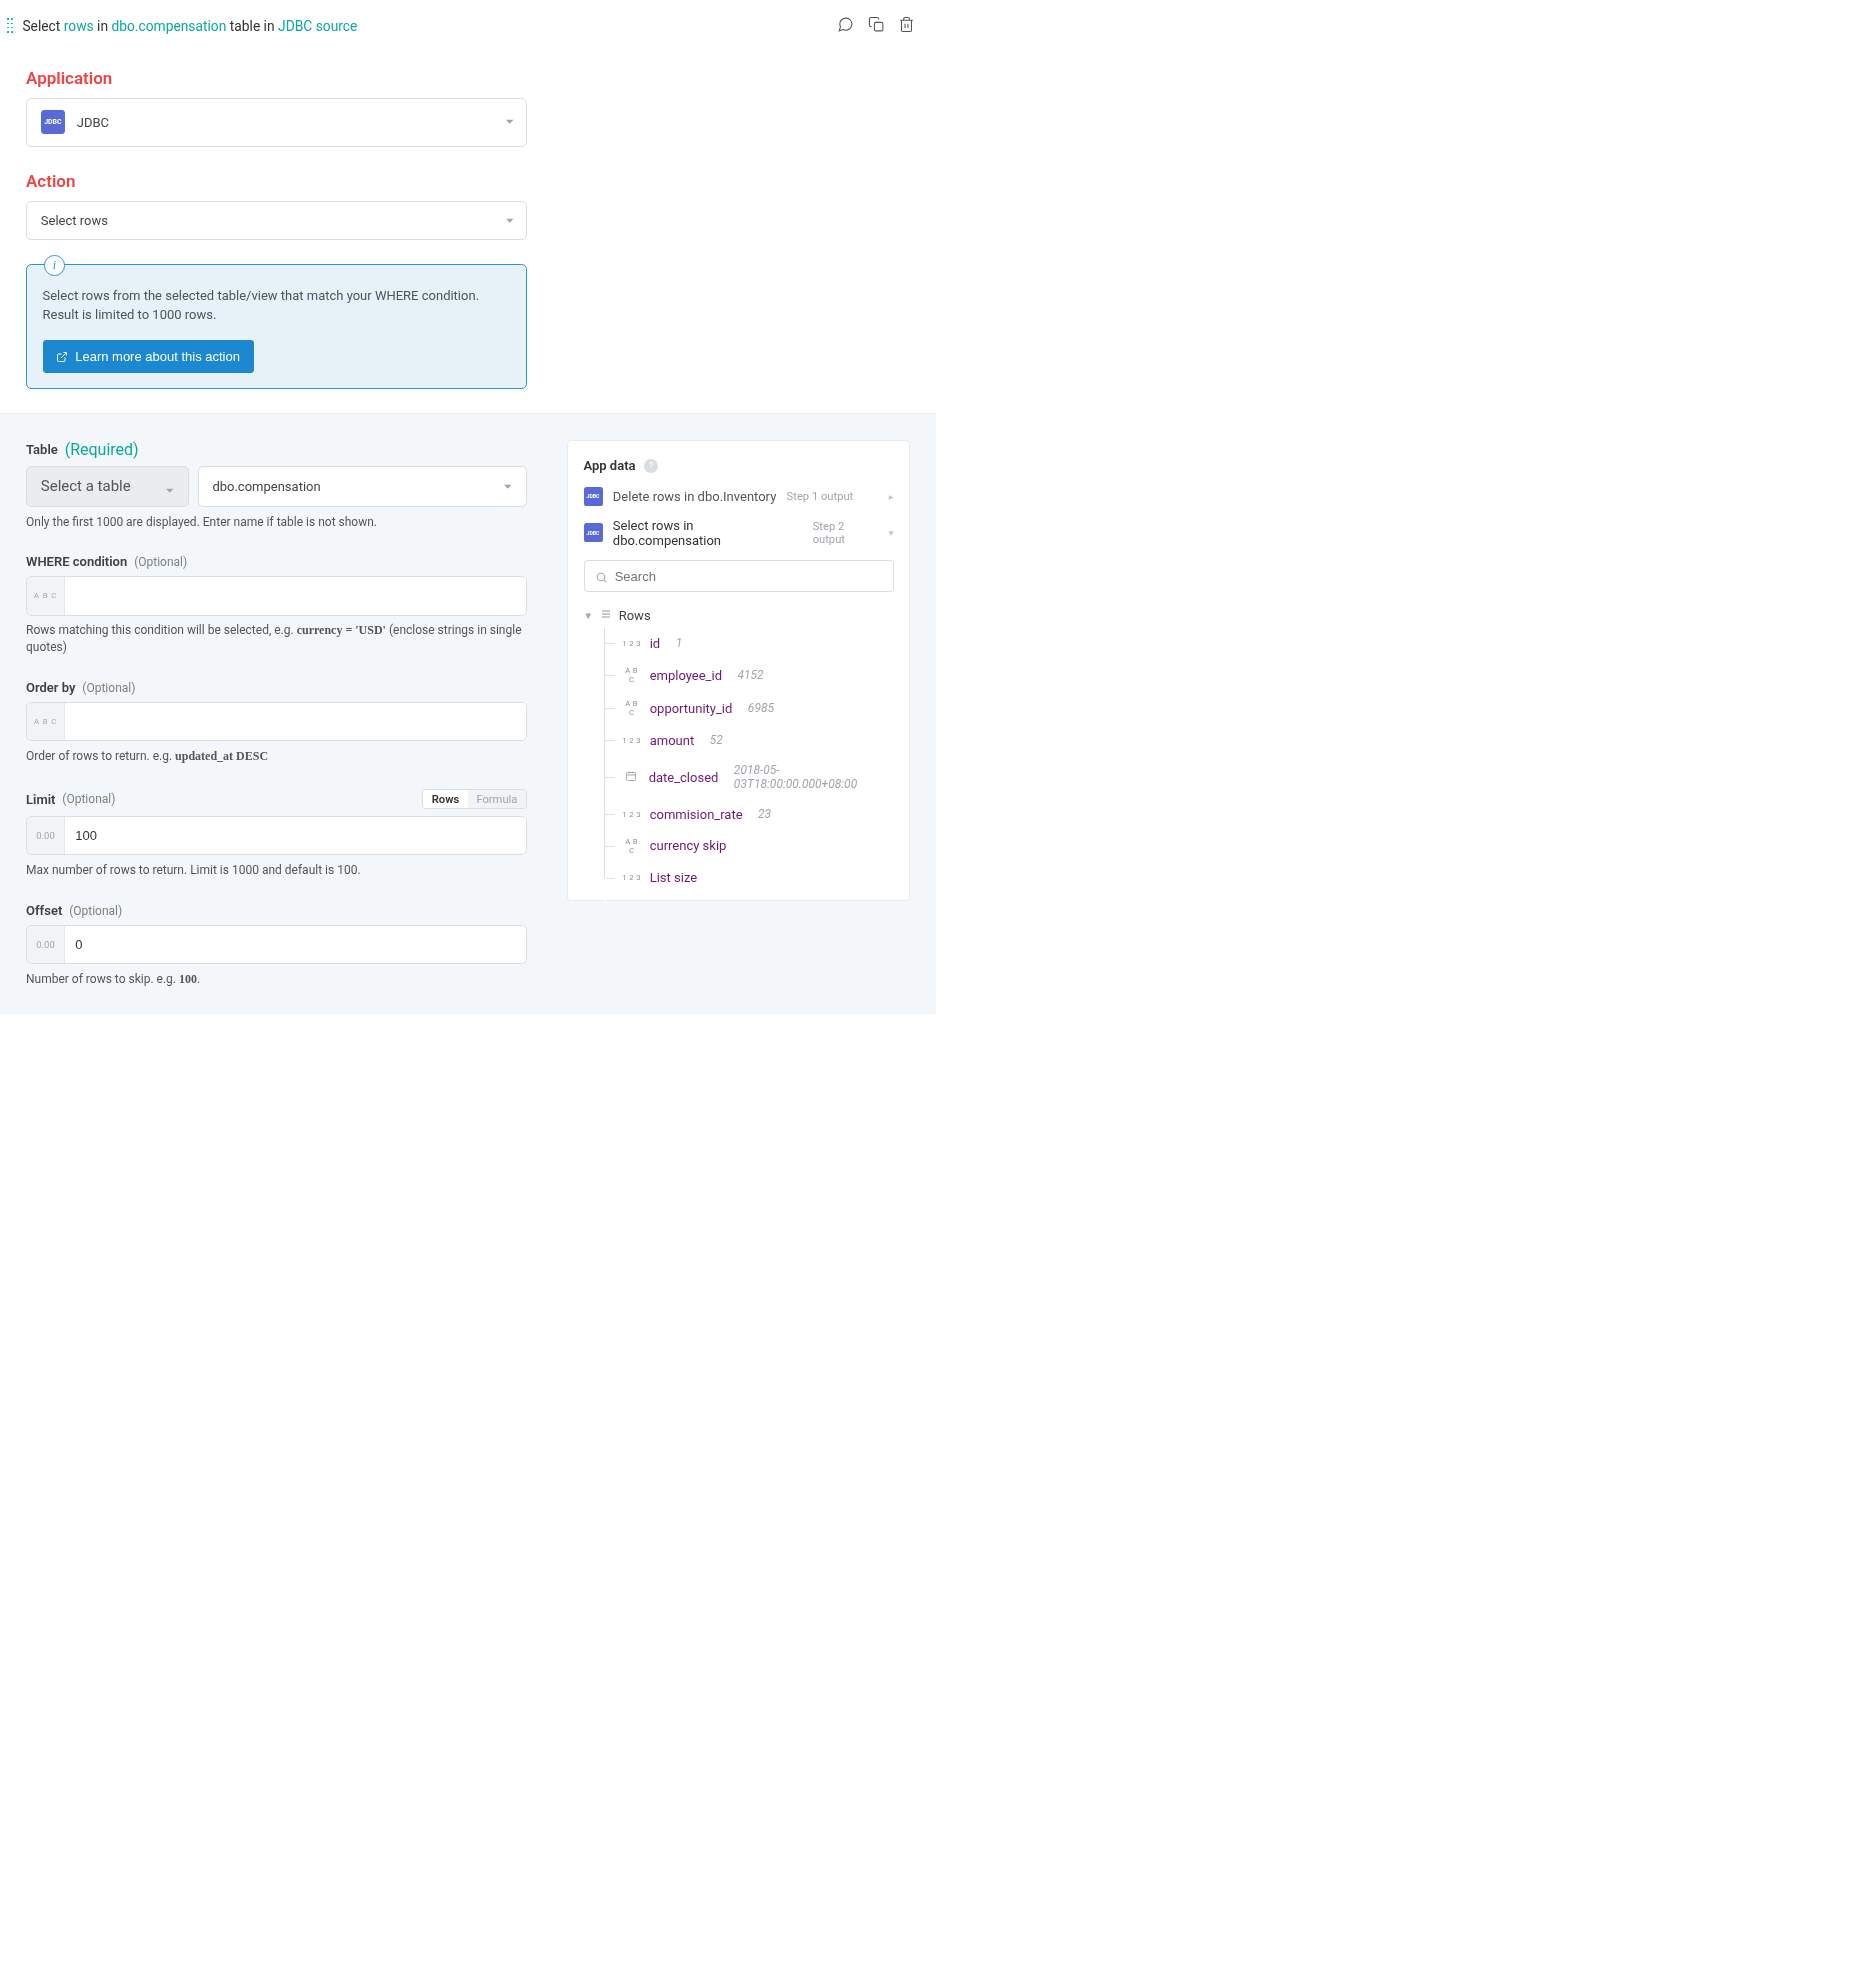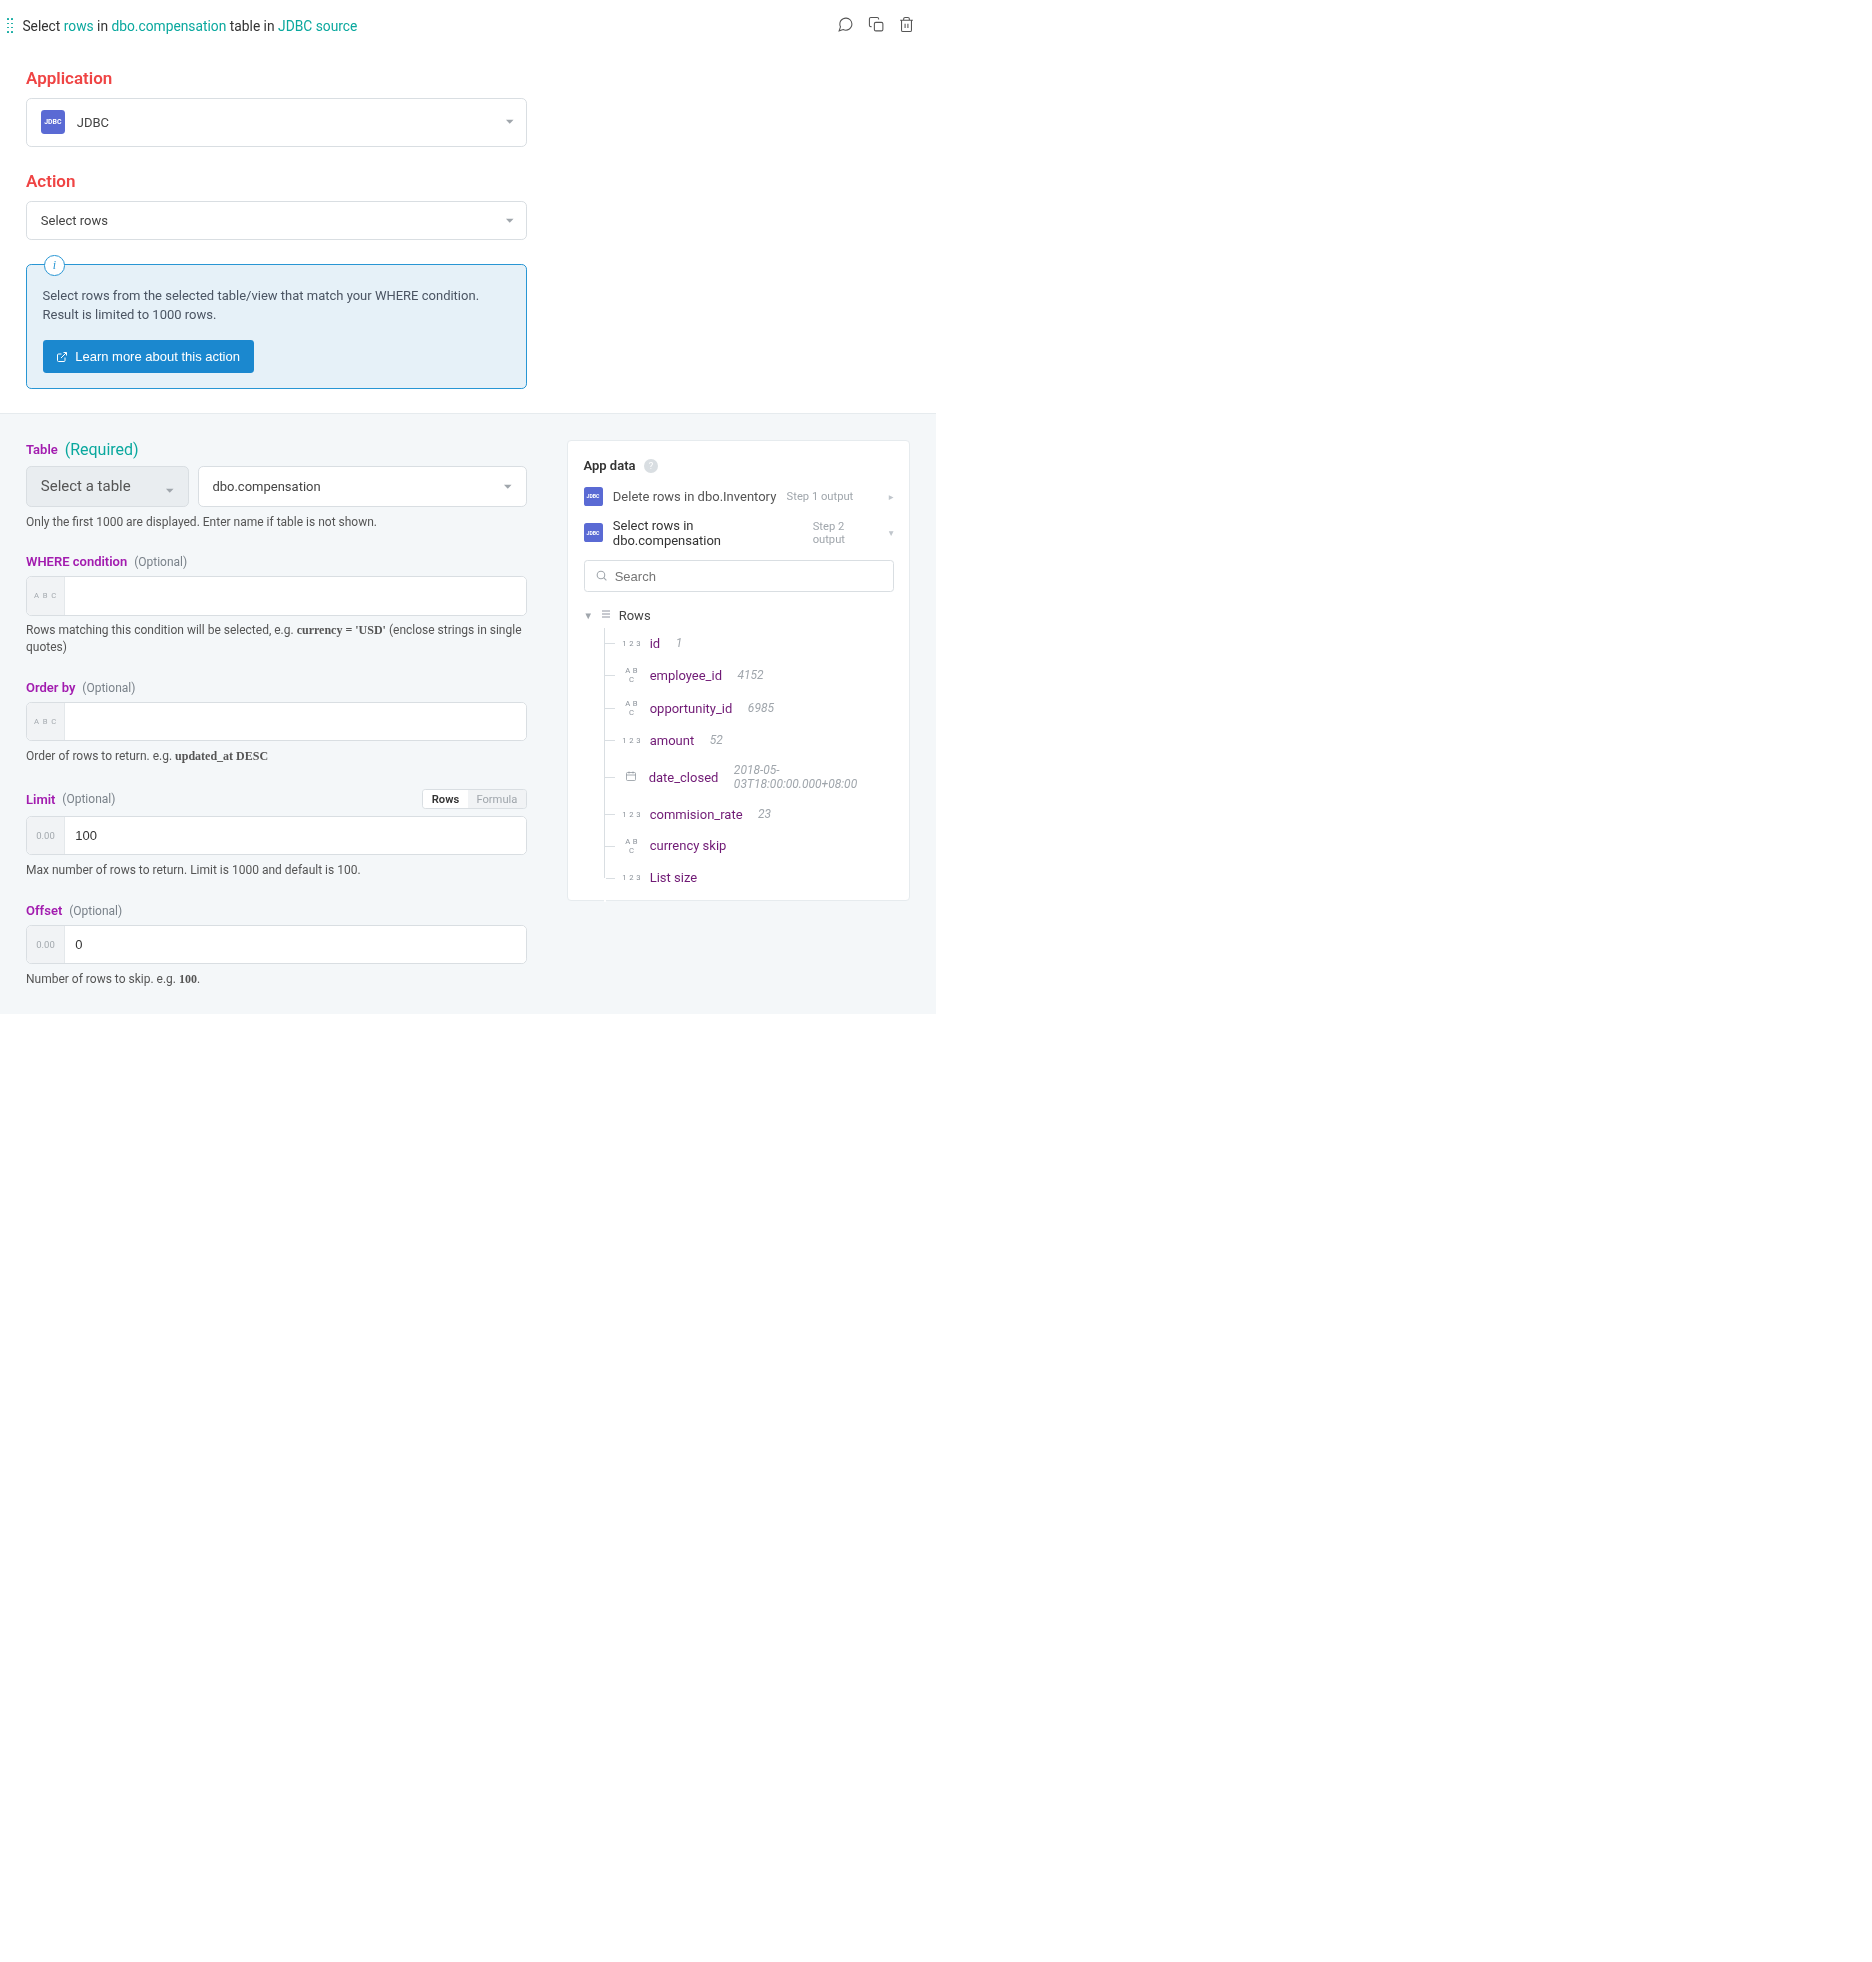--- a/index.html
+++ b/index.html
@@ -156,21 +156,21 @@
     background: #f4f7f9;
     padding: 26px;
     display: flex;
     gap: 40px;
     border-top: 0.9px solid #e6ebee;
   }
   .left-col { width: 501px; }
   .right-col { flex: 1; }
 
   .opt-label { display: flex; align-items: center; gap: 6.9px; margin-bottom: 6.9px; }
-  .opt-label .lbl { font-weight: 600; color: #a21caf; font-size: 13px; }
+  .opt-label .lbl { font-weight: 600; color: #404040; font-size: 13px; }
   .opt-label .req { color: #0aa89e; font-size: 16px; font-weight: 400;}
   .opt-label .opt { color: #7a828a; font-size: 12px; font-weight: 400; }
 
   .table-row { display: flex; gap: 8.6px; margin-bottom: 6.9px; }
   .table-select {
     background: #e9edf0;
     border: 0.9px solid #d9dee2;
     border-radius: 5.2px;
     padding: 10.3px 13.8px;
     width: 163px;
@@ -278,21 +278,21 @@
   }
   .output-row .otext { color: #555; font-size: 13px; }
   .output-row .ostep { color: #a0a6ac; font-size: 11.2px; }
   .output-row .oarr { color: #c0c6cc; font-size: 9.5px; margin-left: auto; }
   .output-row.active-step .otext { color: #333; }
   .search-box {
     border: 0.9px solid #d9dee2;
     border-radius: 3.4px;
     padding: 7.7px 10.3px;
     display: flex;
-    align-items: flex-start;
+    align-items: flex-end;
     gap: 6.9px;
     margin-bottom: 10.3px;
   }
   .search-box input {
     border: none;
     outline: none;
     flex: 1;
     font-size: 13px;
     color: #555;
   }

